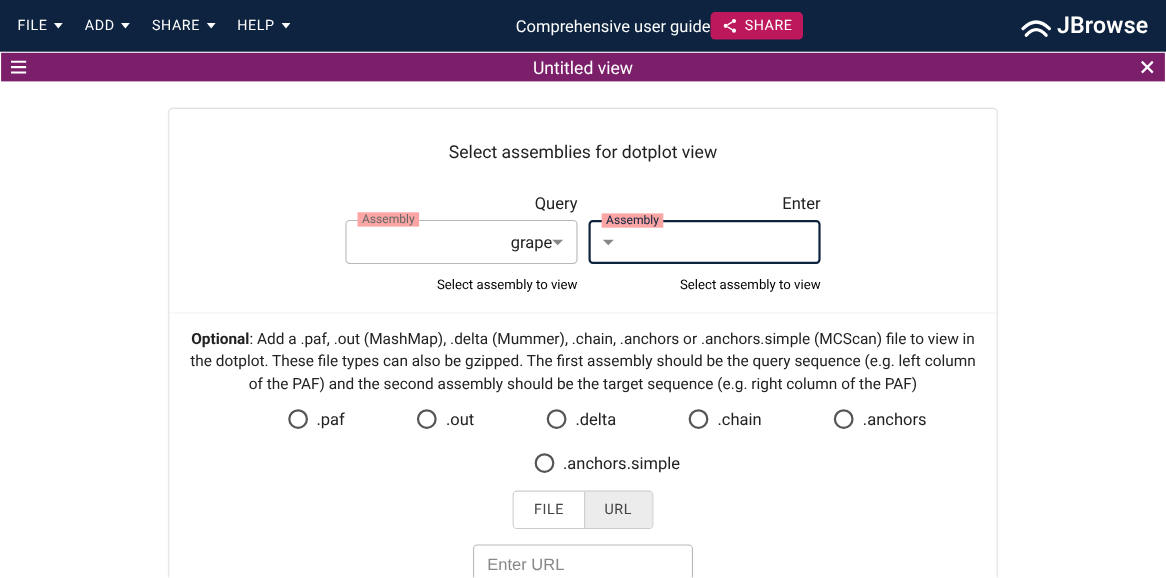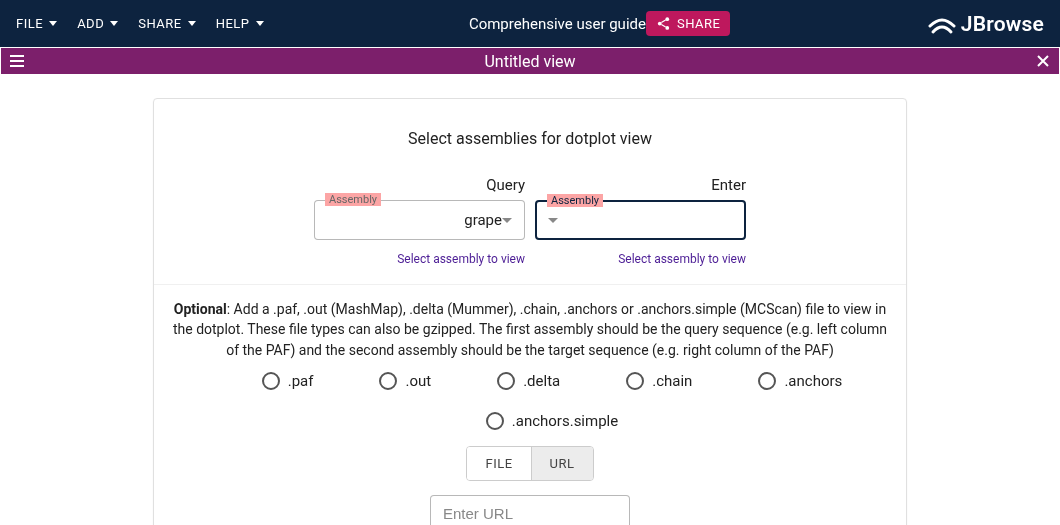--- a/index.html
+++ b/index.html
@@ -140,21 +140,21 @@
     color: #666;
   }
   .sel-outer.focused .sel-floating { color: #0d233f; }
   .sel-value { flex: 1; font-size: 15px; }
   .sel-caret {
     width: 0; height: 0;
     border-left: 5px solid transparent;
     border-right: 5px solid transparent;
     border-top: 5px solid #888;
   }
-  .sel-helper { font-size: 12px; color: #4c1d95; margin-top: 12px; padding-left: 12px; }
+  .sel-helper { font-size: 12px; color: #000000; margin-top: 12px; padding-left: 12px; }
 
   .card-bottom { padding: 14px 18px 20px 18px; }
   .optional-text { font-size: 14px; line-height: 1.45; text-align: center; }
   .optional-text strong { font-weight: 700; }
 
   .radio-row {
     display: flex;
     justify-content: center;
     gap: 22px;
     margin-top: 12px;

